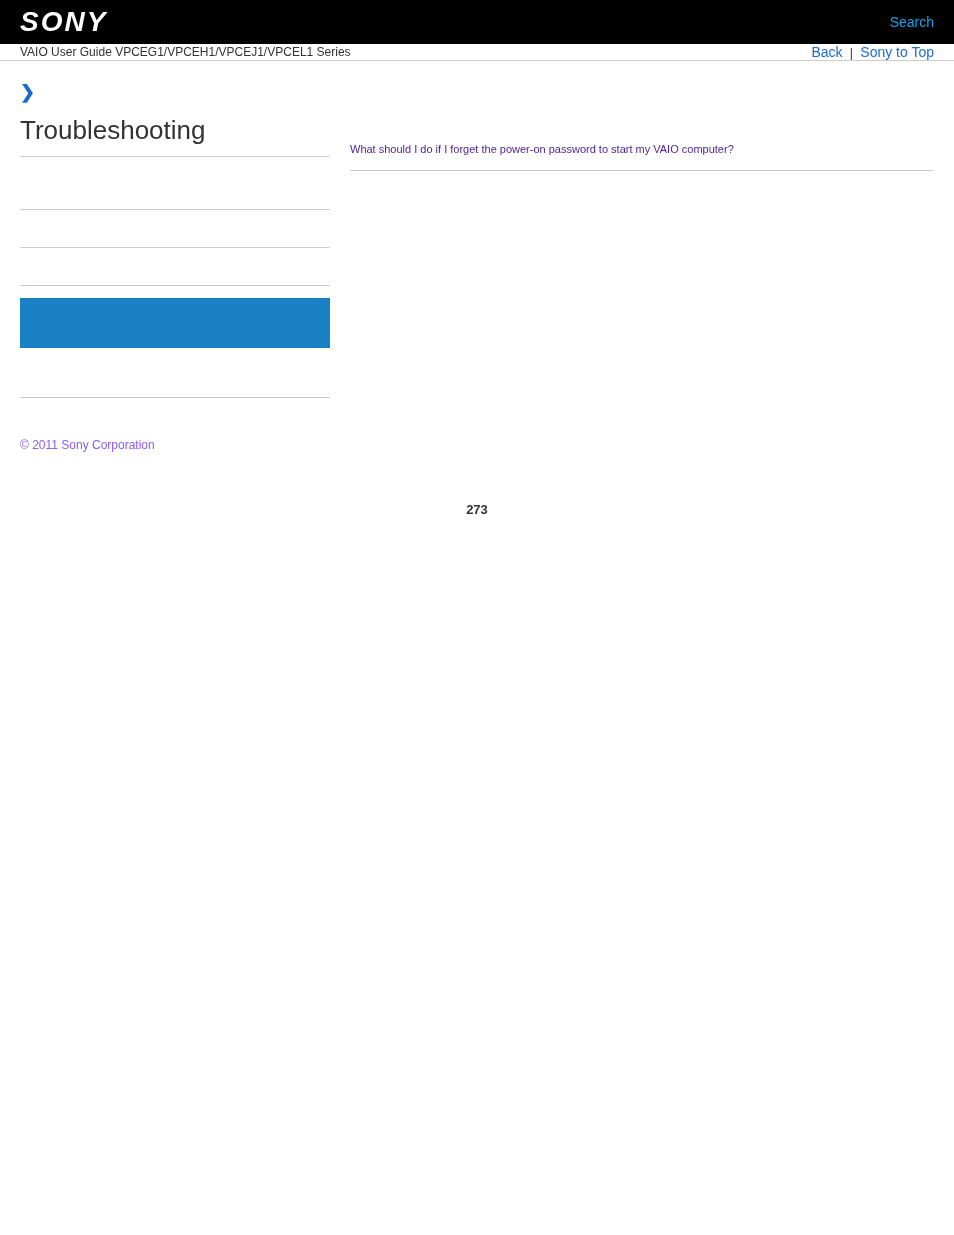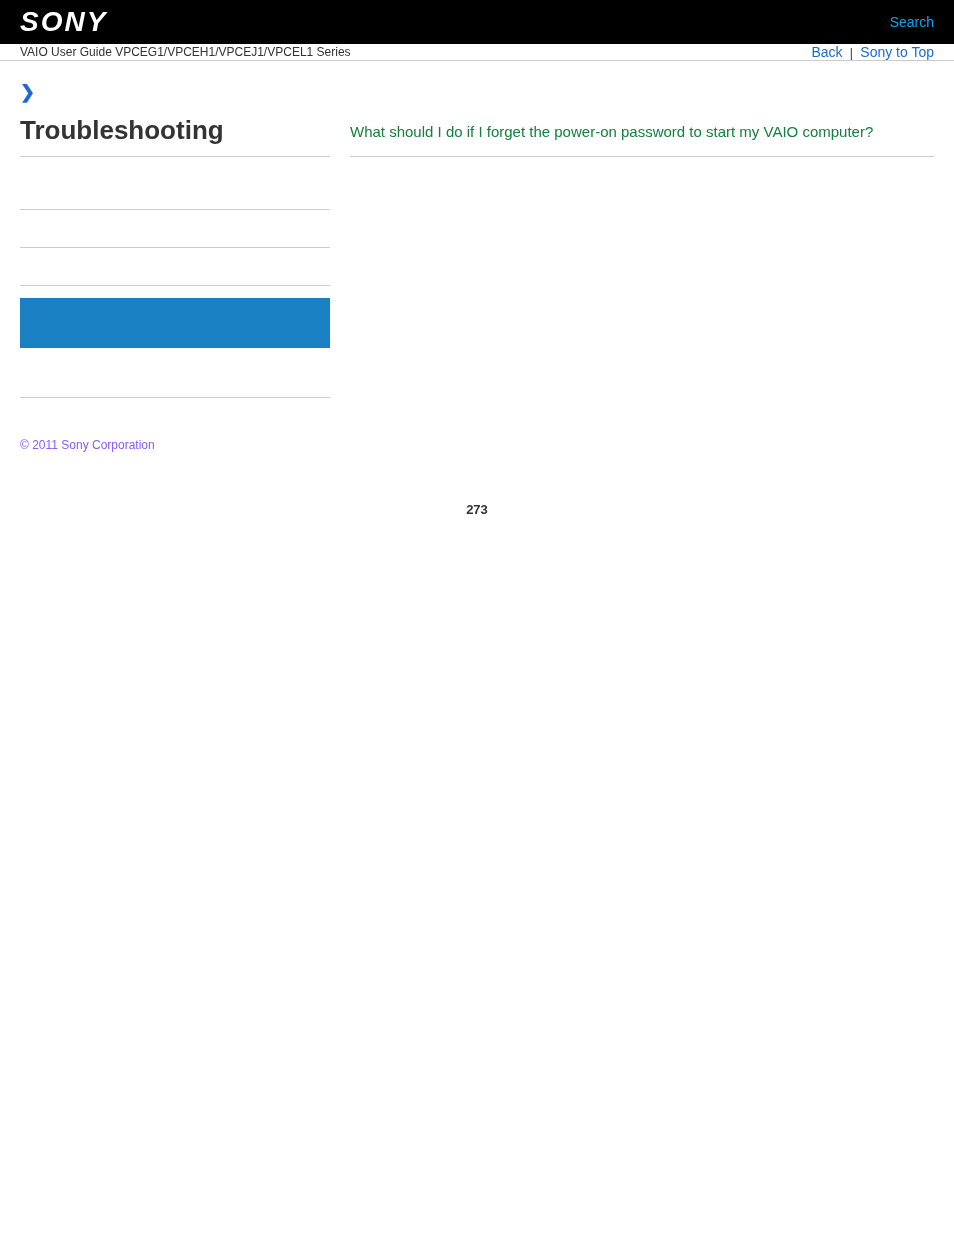--- a/index.html
+++ b/index.html
@@ -65,21 +65,21 @@
     #chevron-icon {
       color: #1a6bcc;
       font-size: 18px;
       font-weight: bold;
       margin-bottom: 12px;
       display: block;
     }
 
     #sidebar-title {
       font-size: 26px;
-      font-weight: 700;
+      font-weight: 400;
       color: #333;
       border-bottom: 1px solid #ccc;
       padding-bottom: 10px;
       margin-bottom: 15px;
     }
 
     .sidebar-blank-item {
       border-bottom: 1px solid #ccc;
       padding: 12px 0;
       height: 38px;
@@ -92,27 +92,28 @@
       width: 100%;
     }
 
     
     #content {
       flex: 1;
       padding-top: 40px;
     }
 
     #content-link {
-      color: #15803d;
+      color: #4c1d95;
       text-decoration: none;
-      font-size: 15px;
+      font-size: 11px;
       line-height: 1.5;
       border-bottom: 1px solid #ccc;
       display: block;
       padding-bottom: 12px;
+      margin-top: 20px;
     }
 
     
     #footer {
       padding: 20px;
       font-size: 12px;
       color: #8b5cf6;
     }
 
     

